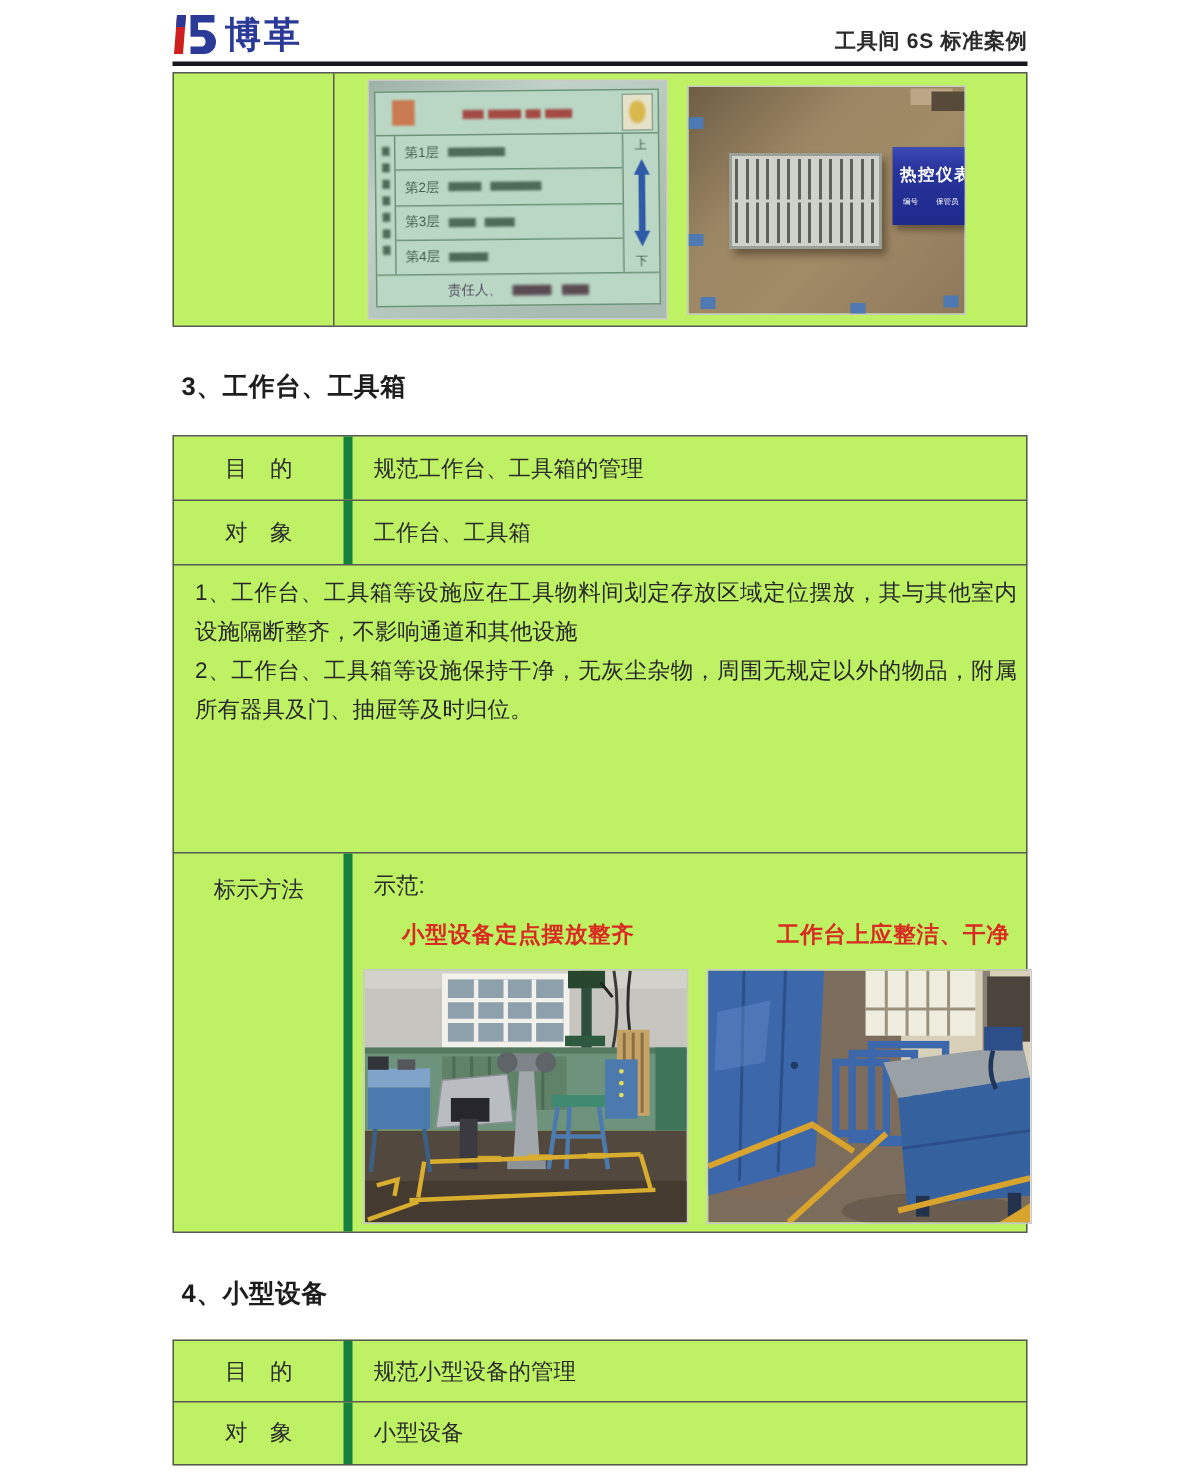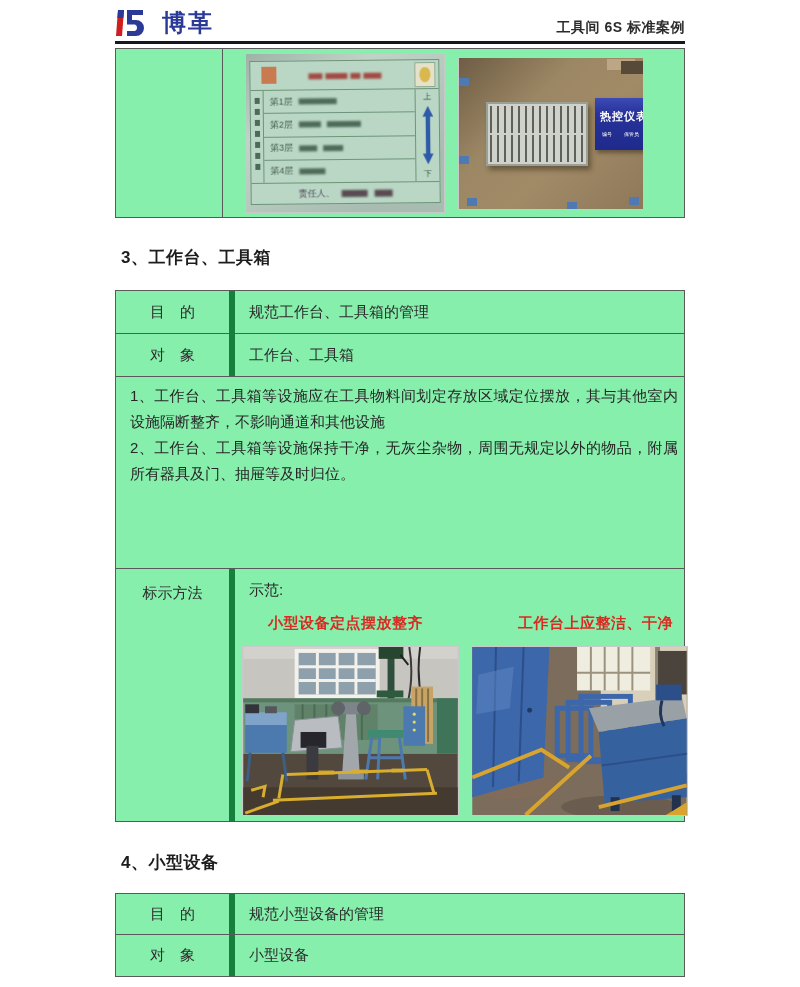--- a/index.html
+++ b/index.html
@@ -1,27 +1,27 @@
 <!DOCTYPE html>
 <html><head>
 <meta charset="utf-8">
 <style>
   * { margin:0; padding:0; box-sizing:border-box; }
   html,body { background:#ffffff; }
   body { font-family:"Liberation Sans","DejaVu Sans",sans-serif; color:#262626; }
   .page { position:relative; width:800px; height:987px; background:#fff; overflow:hidden; }
 
   
-  .logo { position:absolute; left:115px; top:7px; display:flex; align-items:center; gap:17px; }
+  .logo { position:absolute; left:115px; top:7px; display:flex; align-items:center; gap:5px; }
   .logo-text { font-size:24px; font-weight:bold; color:#2b3a96; letter-spacing:2px; }
   .doc-title { position:absolute; top:19px; right:115px; font-size:14px; font-weight:600; color:#2b2b2b; letter-spacing:0.5px; }
   .header-rule { position:absolute; left:115px; top:41px; width:570px; height:3px; background:#16161e; }
 
   
-  .tbl { position:absolute; left:115px; width:570px; border:1px solid #595959; background:#86efac; }
+  .tbl { position:absolute; left:115px; width:570px; border:1px solid #595959; background:#bef264; }
   .trow { display:flex; border-bottom:1px solid #595959; }
   .trow:last-child { border-bottom:none; }
   .tlabel { width:119px; border-right:6px solid #15803d; display:flex; align-items:center; justify-content:center; font-size:15px; color:#2b2b2b; }
   .tcontent { flex:1; display:flex; align-items:center; padding:4px 6px 4px 14px; font-size:15px; color:#2b2b2b; }
 
   
   .t1 { top:48px; height:170px; display:flex; }
   .t1-label { width:107px; border-right:1px solid #595959; }
   .t1-content { flex:1; display:flex; align-items:center; padding-left:22px; gap:13px; }
 

